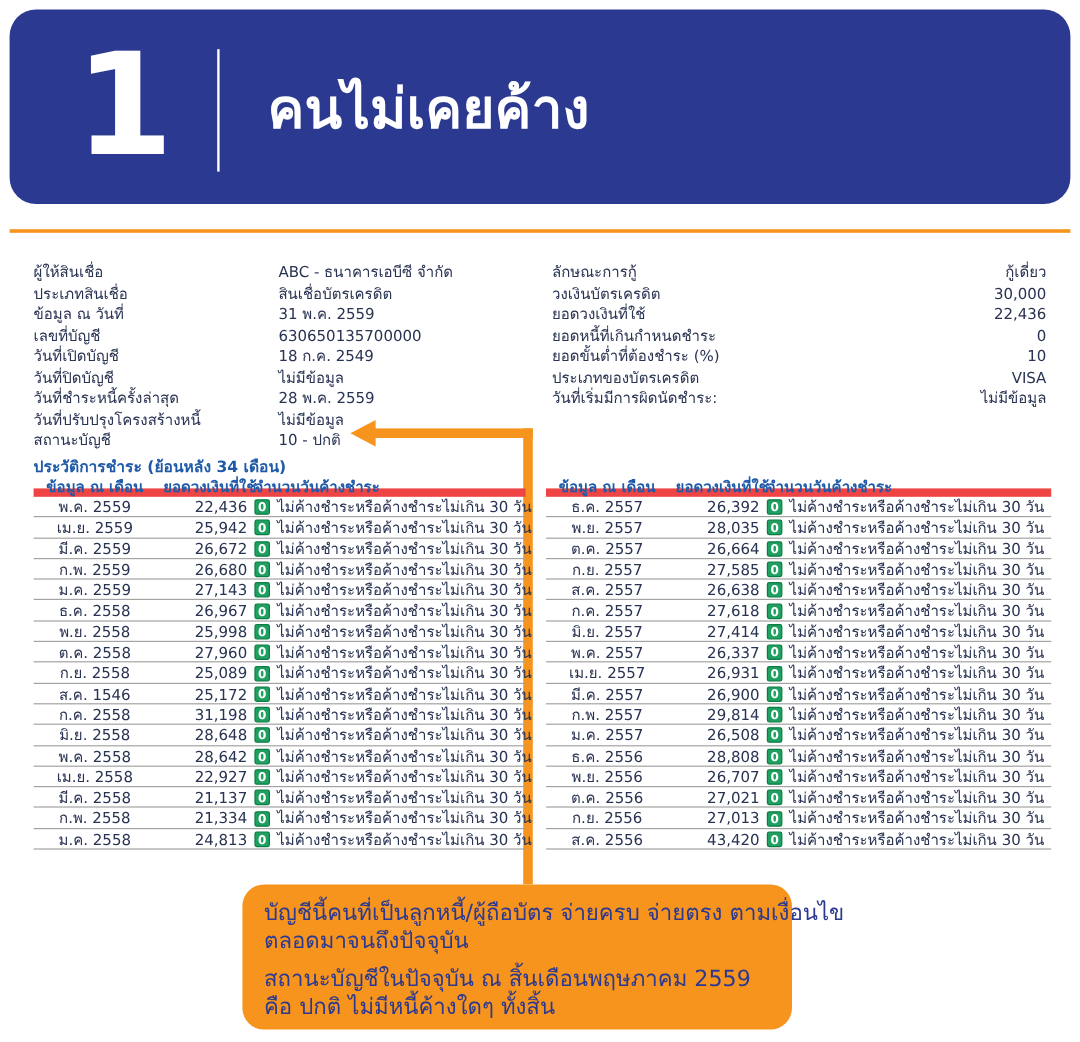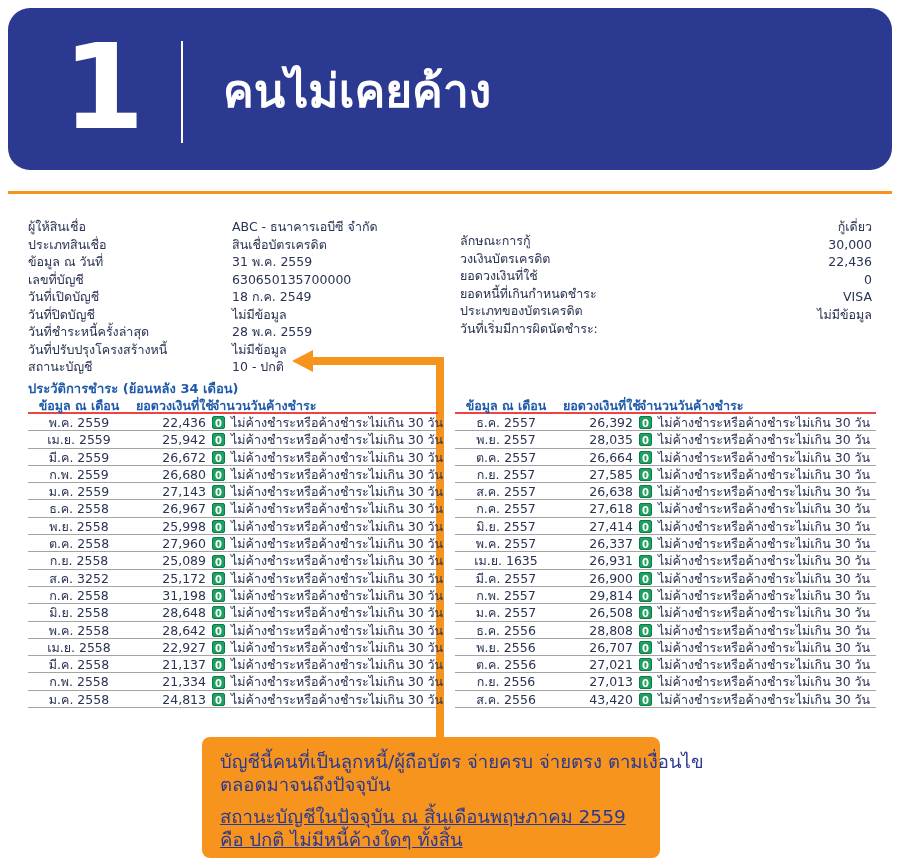--- a/index.html
+++ b/index.html
@@ -19,51 +19,51 @@
   
   .top-rule { position:absolute; left:8px; top:191px; width:884px; height:3px; background:#f7941e; }
 
   
   .info-col { position:absolute; top:218px; font-size:12.5px; color:#293352; }
   .info-left  { left:28px;  width:408px; }
   .info-right { left:460px; width:412px; }
   .info-row { display:flex; height:17.5px; line-height:17.5px; white-space:nowrap; }
   .info-left .info-label { width:204px; flex:none; }
   .info-left .info-value { flex:1; }
-  .info-right .info-label { flex:none;margin-top:14px; }
+  .info-right .info-label { flex:none; }
   .info-right .info-value { margin-left:auto; text-align:right; }
 
   
   .arrow-head { position:absolute; left:292px; top:350px; width:0; height:0;
             border-top:11px solid transparent; border-bottom:11px solid transparent;
             border-right:21px solid #f7941e; }
   .arrow-hbar { position:absolute; left:310px; top:357px; width:134px; height:8px; background:#f7941e; }
   .arrow-vbar { position:absolute; left:436px; top:357px; width:8px; height:380px; background:#f7941e; }
 
   
   .ph-title { position:absolute; left:28px; top:378px; font-size:13px; font-weight:bold; color:#1f5aa9; white-space:nowrap;text-align:right; }
   .ph-table { position:absolute; top:397px; font-size:12.5px; color:#293352; }
   .ph-table-left  { left:28px;  width:410px; }
   .ph-table-right { left:455px; width:421px; }
   .t-header, .t-row { display:grid; grid-template-columns:102px 70px 1fr; column-gap:6px;
             align-items:center; height:17.3px; line-height:17.3px; white-space:nowrap; }
-  .t-header { font-weight:bold; color:#1f5aa9; border-bottom:2px solid #ef4444; height:17px; }
+  .t-header { font-weight:bold; color:#1f5aa9; border-bottom:7px solid #ef4444; height:17px; }
   .t-row { border-bottom:1px solid #a3a3a3; }
   .col-month { text-align:center; }
   .col-amount { text-align:right; }
   .col-status { text-align:left; display:flex; align-items:center; gap:6px; }
   .badge-zero { display:inline-block; flex:none; width:13px; height:13px; line-height:13px;
             background:#1ea160; border:1px solid #0e7c45; border-radius:2px;
             color:#fff; font-size:10px; font-weight:bold; text-align:center; }
 
   
   .callout { position:absolute; left:202px; top:737px; width:458px; height:121px;
-            background:#f7941e; border-radius:8px; padding:13px 18px 10px 18px;
+            background:#f7941e; border-radius:18px; padding:13px 18px 10px 18px;
             color:#2b3990; font-size:18.5px; line-height:23px; font-weight:500; }
-  .callout .para2 { margin-top:9px;text-decoration:underline; }
+  .callout .para2 { margin-top:9px; }
   .callout div { white-space:nowrap; }
 </style>
 </head>
 <body>
 
 <div class="page">
 
   <div class="banner">
     <div class="banner-number">1</div>
     <div class="banner-divider"></div>
@@ -121,20 +121,24 @@
       </div>
       <div class="info-row">
         <span class="info-label">ยอดวงเงินที่ใช้</span>
         <span class="info-value">22,436</span>
       </div>
       <div class="info-row">
         <span class="info-label">ยอดหนี้ที่เกินกำหนดชำระ</span>
         <span class="info-value">0</span>
       </div>
       <div class="info-row">
+        <span class="info-label">ยอดขั้นต่ำที่ต้องชำระ (%)</span>
+        <span class="info-value">10</span>
+      </div>
+      <div class="info-row">
         <span class="info-label">ประเภทของบัตรเครดิต</span>
         <span class="info-value">VISA</span>
       </div>
       <div class="info-row">
         <span class="info-label">วันที่เริ่มมีการผิดนัดชำระ:</span>
         <span class="info-value">ไม่มีข้อมูล</span>
       </div>
     </div>
 
   <div class="arrow-head"></div>
@@ -215,21 +219,21 @@
       </div>
       <div class="t-row">
         <span class="col-month">ก.ย. 2558</span>
         <span class="col-amount">25,089</span>
         <span class="col-status">
           <span class="badge-zero">0</span>
           <span>ไม่ค้างชำระหรือค้างชำระไม่เกิน 30 วัน</span>
         </span>
       </div>
       <div class="t-row">
-        <span class="col-month">ส.ค. 3252</span>
+        <span class="col-month">ส.ค. 1546</span>
         <span class="col-amount">25,172</span>
         <span class="col-status">
           <span class="badge-zero">0</span>
           <span>ไม่ค้างชำระหรือค้างชำระไม่เกิน 30 วัน</span>
         </span>
       </div>
       <div class="t-row">
         <span class="col-month">ก.ค. 2558</span>
         <span class="col-amount">31,198</span>
         <span class="col-status">
@@ -351,21 +355,21 @@
       </div>
       <div class="t-row">
         <span class="col-month">พ.ค. 2557</span>
         <span class="col-amount">26,337</span>
         <span class="col-status">
           <span class="badge-zero">0</span>
           <span>ไม่ค้างชำระหรือค้างชำระไม่เกิน 30 วัน</span>
         </span>
       </div>
       <div class="t-row">
-        <span class="col-month">เม.ย. 1635</span>
+        <span class="col-month">เม.ย. 2557</span>
         <span class="col-amount">26,931</span>
         <span class="col-status">
           <span class="badge-zero">0</span>
           <span>ไม่ค้างชำระหรือค้างชำระไม่เกิน 30 วัน</span>
         </span>
       </div>
       <div class="t-row">
         <span class="col-month">มี.ค. 2557</span>
         <span class="col-amount">26,900</span>
         <span class="col-status">

